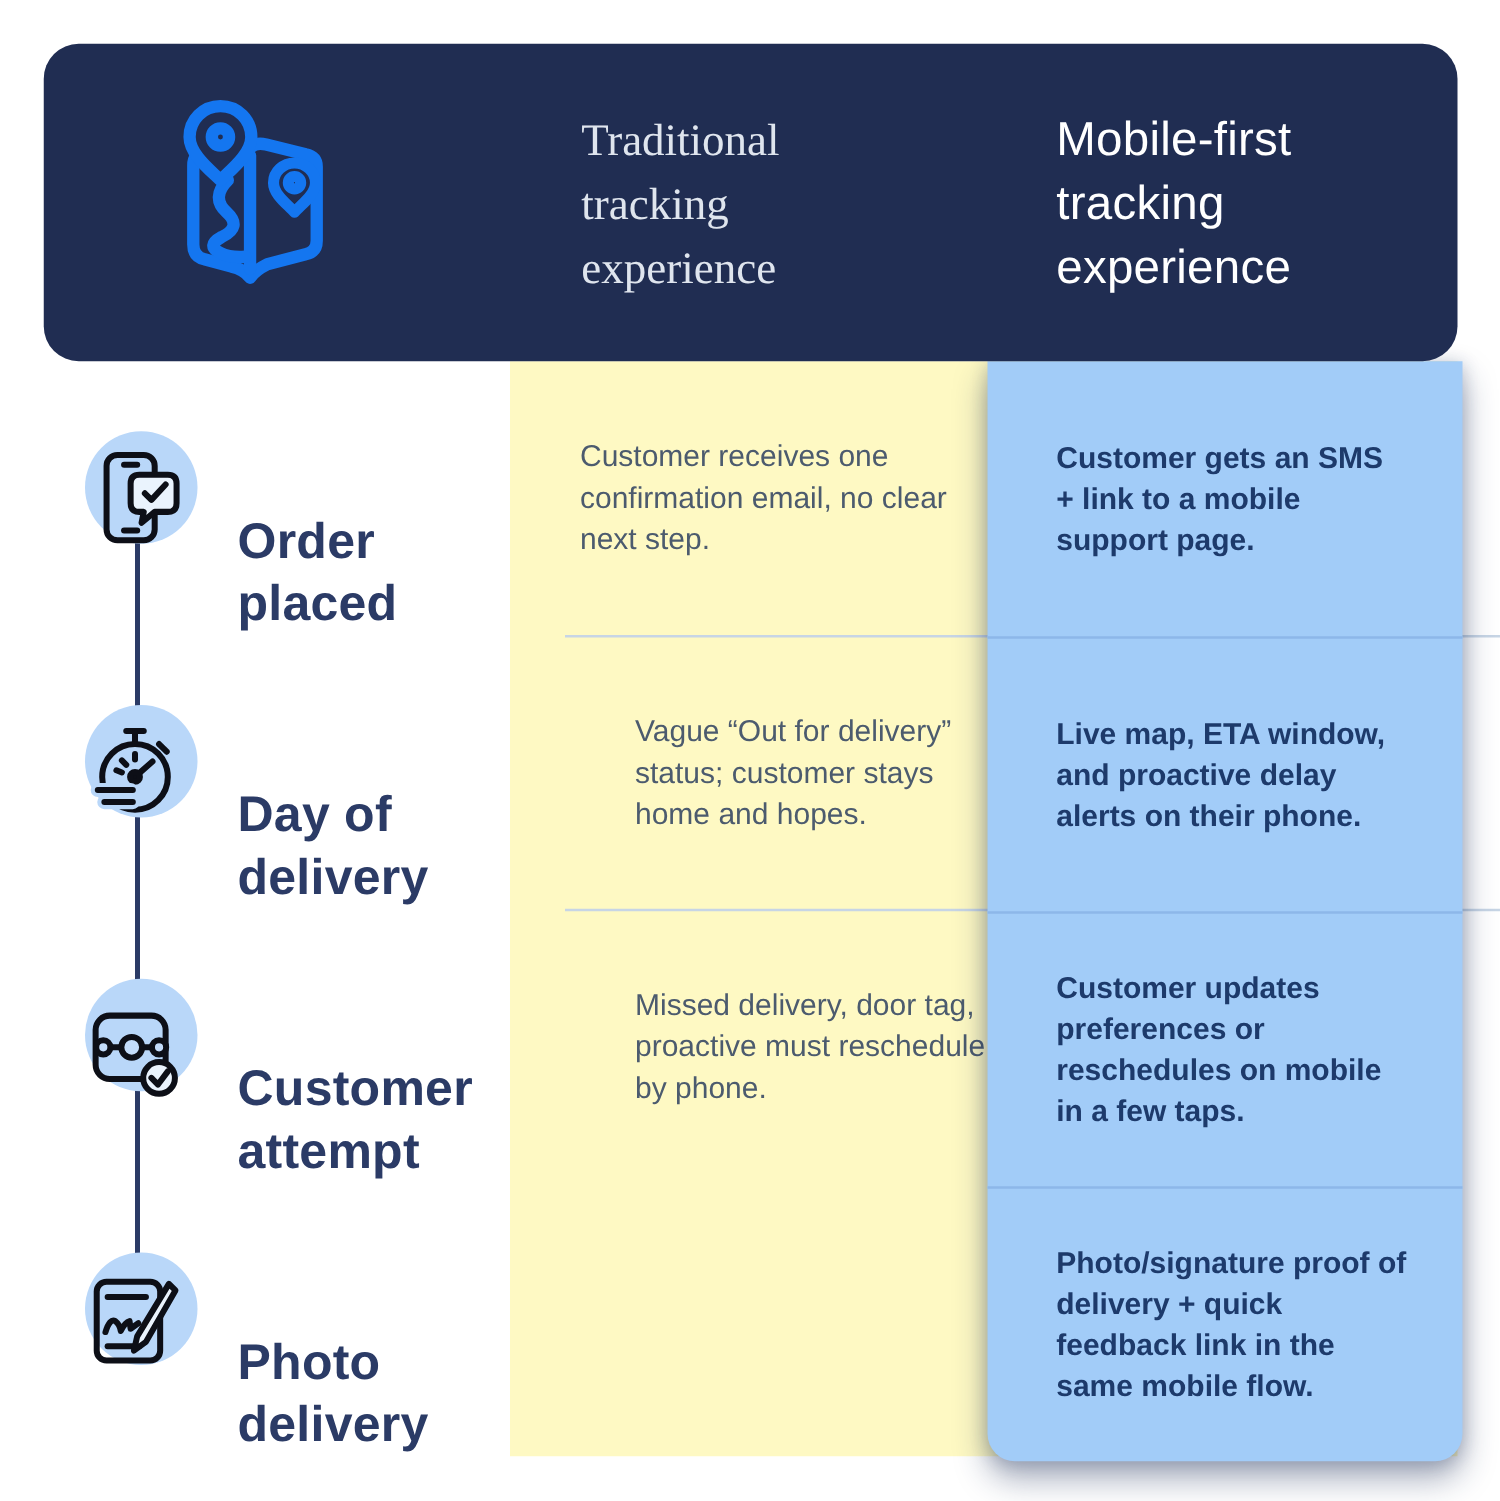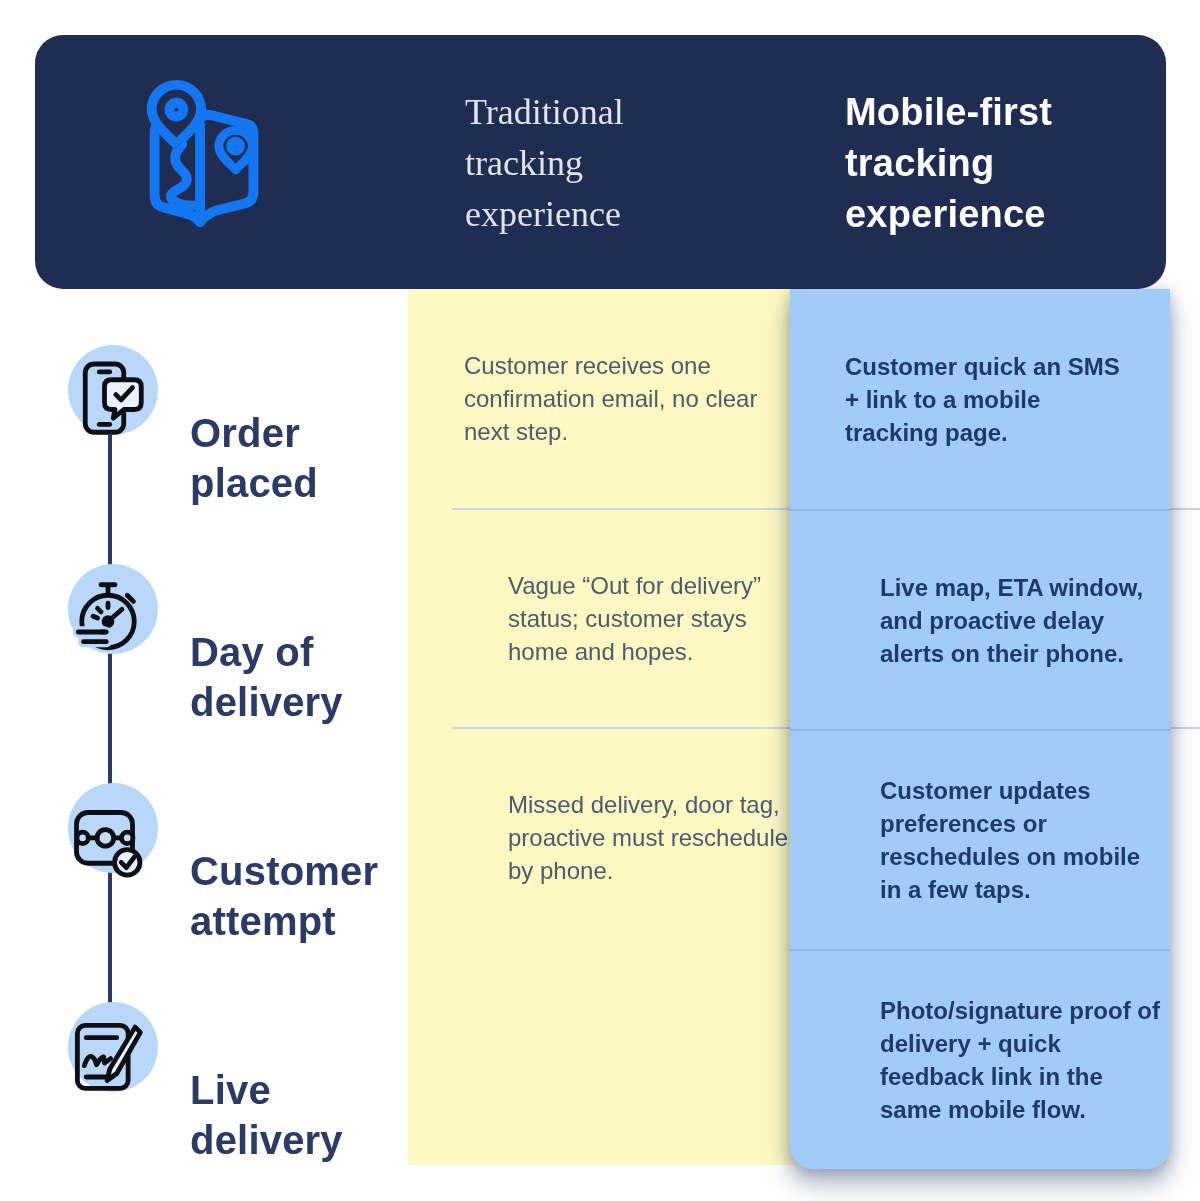--- a/index.html
+++ b/index.html
@@ -8,21 +8,21 @@
     background:#ffffff;font-family:"Liberation Sans",sans-serif;
   }
   
   .header{
     position:absolute;left:35px;top:35px;width:1131px;height:254px;
     background:#202d52;border-radius:28px;z-index:3;
   }
   .map-icon{position:absolute;left:90px;top:44px;width:158px;height:158px;}
   .head-title{position:absolute;top:52px;line-height:51px;}
   .head-title.traditional{left:430px;width:240px;font-size:36px;font-weight:400;color:#dfe5ee;font-family:Liberation Serif, serif;}
-  .head-title.mobile{left:810px;width:270px;font-size:38px;font-weight:700;color:#ffffff;letter-spacing:.2px;}
+  .head-title.mobile{left:810px;width:270px;font-size:38px;font-weight:400;color:#ffffff;letter-spacing:.2px;}
   
   .band{
     position:absolute;left:408px;top:289px;width:758px;height:876px;
     background:#fef9c3;z-index:1;
   }
   .band-row{
     position:absolute;left:0;width:100%;height:219px;
     display:flex;align-items:center;box-sizing:border-box;
   }
   .band-row.sep{border-top:2px solid #c7d5e5;margin-left:44px;}
@@ -32,21 +32,21 @@
   
   .card{
     position:absolute;left:790px;top:289px;width:380px;height:880px;
     background:#a2ccf8;border-radius:0 0 22px 22px;z-index:2;
     box-shadow:0 14px 26px rgba(26,46,86,.38),0 2px 14px rgba(26,46,86,.22);
   }
   .card-row{
     position:absolute;left:0;width:100%;height:220px;
     display:flex;align-items:center;box-sizing:border-box;
   }
-  .card-row.sep{border-top:2px solid #8db7e9;padding-left:35px;}
+  .card-row.sep{border-top:2px solid #8db7e9;}
   .card-text{
     margin-left:55px;width:282px;font-size:24px;line-height:33px;
     font-weight:700;color:#1d3a6b;
   }
   
   .timeline{
     position:absolute;left:108px;top:400px;width:4px;height:652px;
     background:#2b3b66;z-index:1;border-radius:2px;
   }
   .stage{
@@ -94,21 +94,21 @@
     <div class="band-row sep" style="top:219px">
       <div class="band-text">Vague “Out for delivery” status; customer stays home and hopes.</div>
     </div>
     <div class="band-row sep" style="top:438px">
       <div class="band-text">Missed delivery, door tag, proactive must reschedule by phone.</div>
     </div>
   </div>
 
   <div class="card">
     <div class="card-row" style="top:0">
-      <div class="card-text">Customer quick an SMS + link to a mobile tracking page.</div>
+      <div class="card-text">Customer gets an SMS + link to a mobile support page.</div>
     </div>
     <div class="card-row sep" style="top:220px">
       <div class="card-text">Live map, ETA window, and proactive delay alerts on their phone.</div>
     </div>
     <div class="card-row sep" style="top:440px">
       <div class="card-text">Customer updates preferences or reschedules on mobile in a few taps.</div>
     </div>
     <div class="card-row sep" style="top:660px">
       <div class="card-text">Photo/signature proof of delivery + quick feedback link in the same mobile flow.</div>
     </div>
@@ -185,16 +185,16 @@
       <svg class="stage-ico" viewBox="0 0 96 96">
         <g fill="none" stroke="#0d0f17" stroke-width="5.5" stroke-linecap="round" stroke-linejoin="round">
           <rect x="13" y="13" width="58" height="72" rx="9"></rect>
           <path d="M23 27 H58"></path>
           <path d="M23 72 H52"></path>
           <path d="M21 59 Q25 46 30 49 Q34 52 35 58 Q39 50 43 49 L44 56 L51 51"></path>
           <path d="M79 15 L85 21 L58 68 L47 76 L50 63 Z" fill="#eaf3fd"></path>
         </g>
       </svg>
     </div>
-    <div class="stage-label">Live delivery</div>
+    <div class="stage-label">Photo delivery</div>
   </div>
 
 </div>
 
 </body></html>

